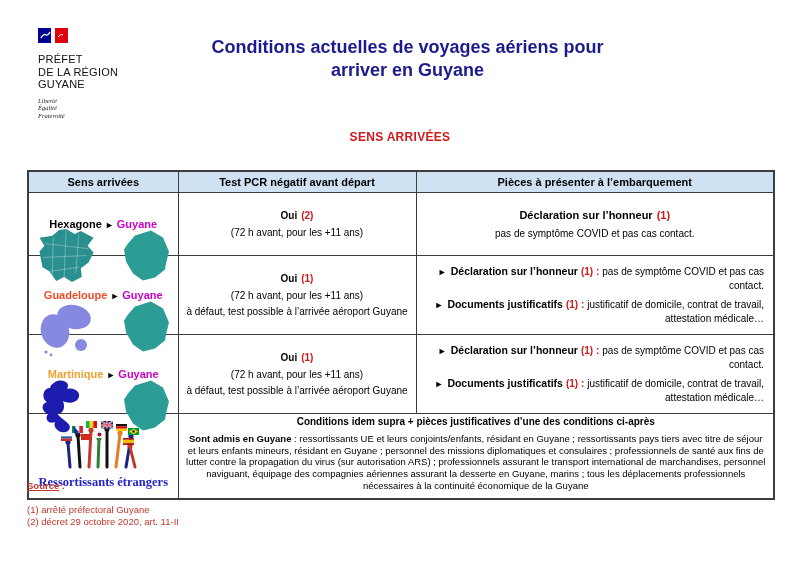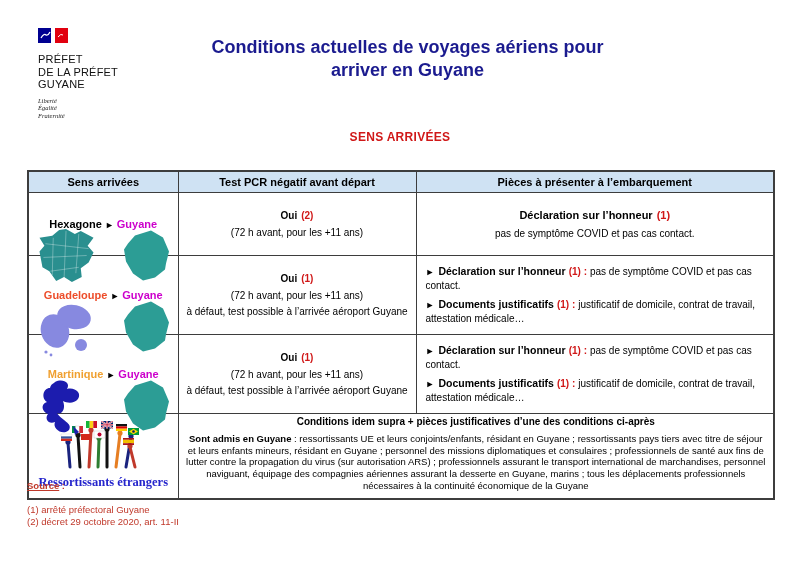--- a/index.html
+++ b/index.html
@@ -39,21 +39,21 @@
   
   .pcr-cell{text-align:center;font-size:10px;}
   .pcr-main{font-size:10px;font-weight:bold;margin-bottom:6px;}
   .ref{color:#d01818;}
   .pcr-main .ref{margin-left:4px;}
   .pcr-sub{margin-top:4px;line-height:12px;}
   
   .pieces-center{text-align:center;font-size:10px;}
   .pc-title{font-weight:bold;font-size:11px;margin-bottom:7px;}
   .pc-title .ref{margin-left:4px;}
-  .pieces-bullets{padding:3px 9px;font-size:10px;text-align:left;}
+  .pieces-bullets{padding:3px 9px;font-size:10px;text-align:right;}
   .bullet-item{margin:6px 0;line-height:13px;}
   .bullet{font-size:9px;margin-right:4px;color:#000;}
   .b-title{font-weight:bold;font-size:10.5px;}
   .b-ref{color:#d01818;font-weight:bold;margin:0 3px;}
   
   .foreign-cell{text-align:center;vertical-align:middle;}
   .caption{font-family:"Liberation Serif",serif;font-weight:bold;color:#2424cc;font-size:12.5px;margin-top:2px;}
   .conditions-cell{vertical-align:top;padding:3px 6px;text-align:center;}
   .cond-title{font-weight:bold;font-size:10px;margin:2px 0 4px 0;}
   .cond-text{font-size:9.5px;line-height:11.6px;margin:6px;}
@@ -69,21 +69,21 @@
 
 <div class="logo">
   <svg class="logo-flag" width="34" height="21" viewBox="0 0 34 21">
     <rect x="0" y="0" width="13" height="15" fill="#000091"></rect>
     <path d="M3,10 q3,-5 5,-3 q2,1 4,-3" stroke="#fff" stroke-width="1.3" fill="none"></path>
     <rect x="17" y="0" width="13" height="15" fill="#e1000f"></rect>
     <path d="M20,9 q3,-4 5,-2" stroke="#fff" stroke-width="1" fill="none"></path>
   </svg>
   <div class="logo-name">
     <div>PRÉFET</div>
-    <div>DE LA PRÉFET</div>
+    <div>DE LA RÉGION</div>
     <div>GUYANE</div>
   </div>
   <div class="logo-motto">
     <div>Liberté</div>
     <div>Égalité</div>
     <div>Fraternité</div>
   </div>
 </div>
 
 <div class="title">

